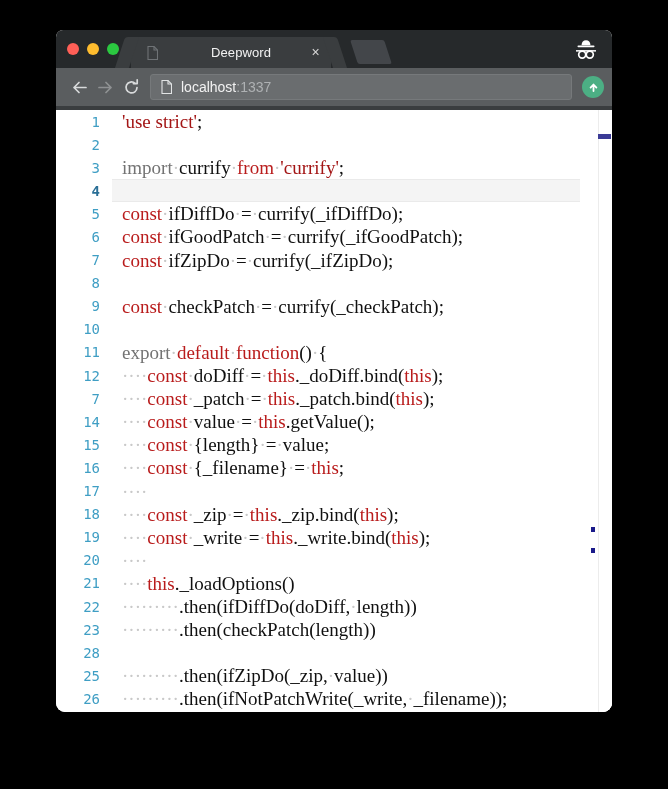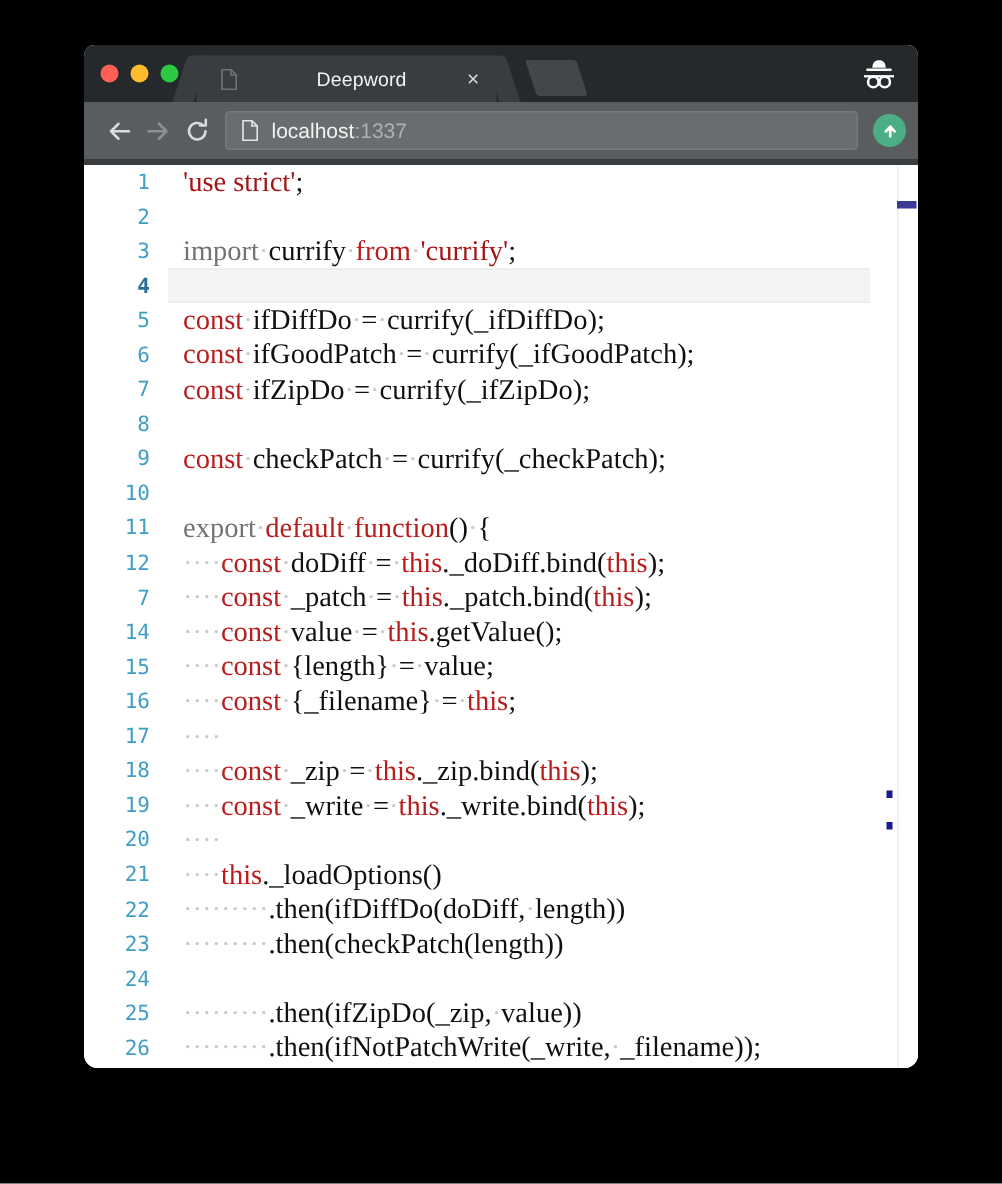--- a/index.html
+++ b/index.html
@@ -448,21 +448,21 @@
           </div>
           <div class="code-line">
             <div class="ln-num">22</div>
             <div class="ln-text"><span class="ws">·········</span><span class="t-plain">.then(ifDiffDo(doDiff,</span><span class="ws">·</span><span class="t-plain">length))</span></div>
           </div>
           <div class="code-line">
             <div class="ln-num">23</div>
             <div class="ln-text"><span class="ws">·········</span><span class="t-plain">.then(checkPatch(length))</span></div>
           </div>
           <div class="code-line">
-            <div class="ln-num">24</div>
+            <div class="ln-num">28</div>
           </div>
           <div class="code-line">
             <div class="ln-num">25</div>
             <div class="ln-text"><span class="ws">·········</span><span class="t-plain">.then(ifZipDo(_zip,</span><span class="ws">·</span><span class="t-plain">value))</span></div>
           </div>
           <div class="code-line">
             <div class="ln-num">26</div>
             <div class="ln-text"><span class="ws">·········</span><span class="t-plain">.then(ifNotPatchWrite(_write,</span><span class="ws">·</span><span class="t-plain">_filename));</span></div>
           </div>
         </div>

